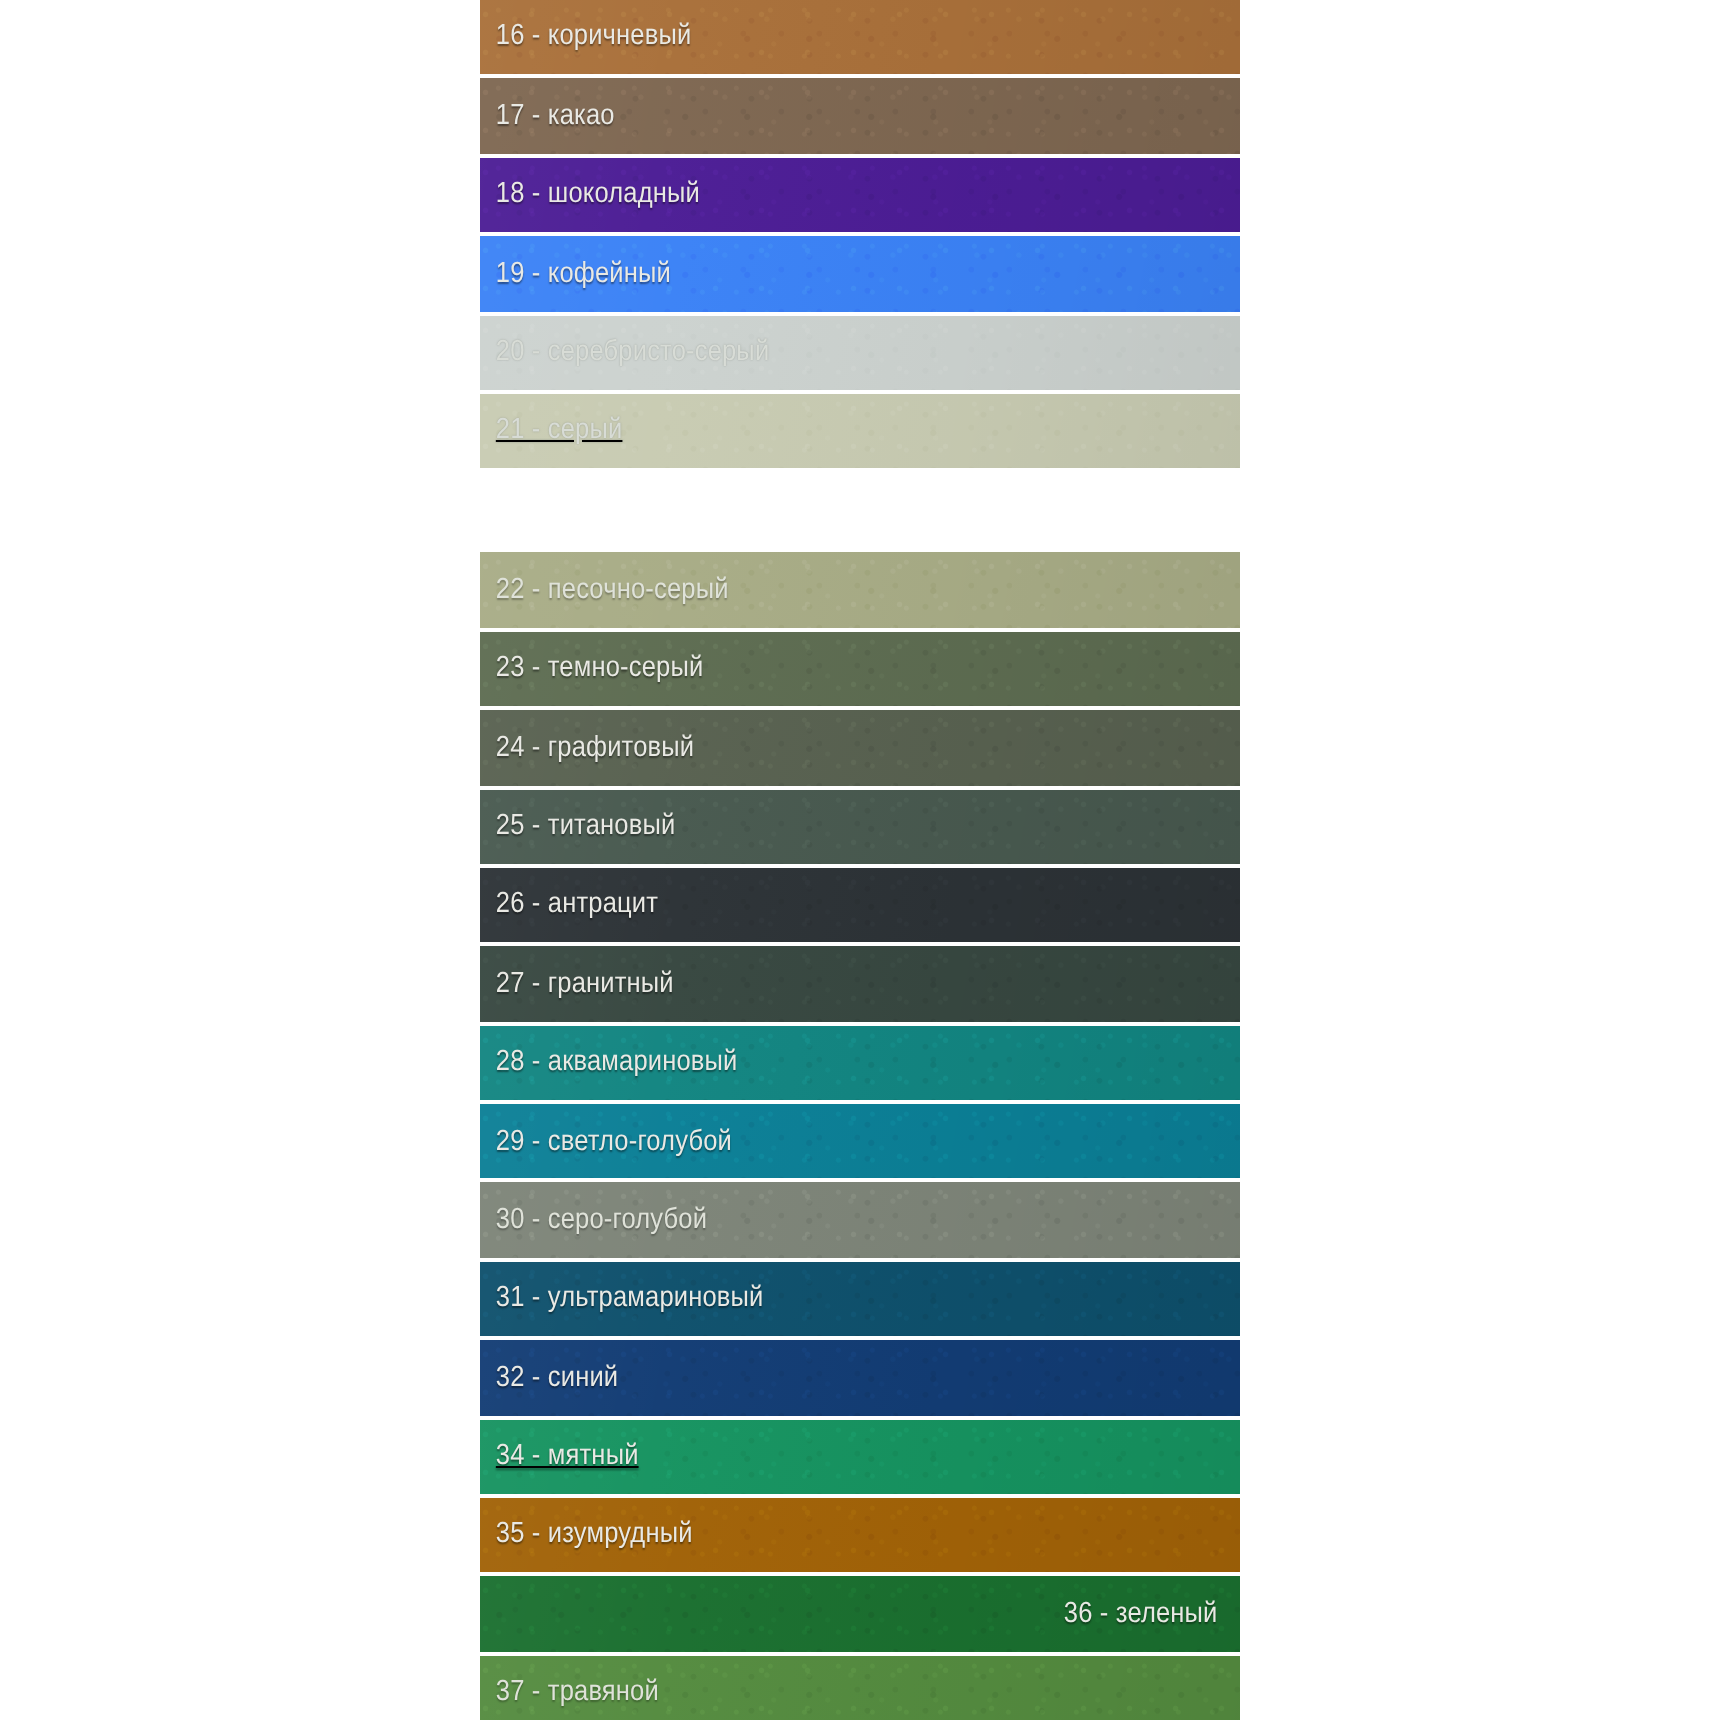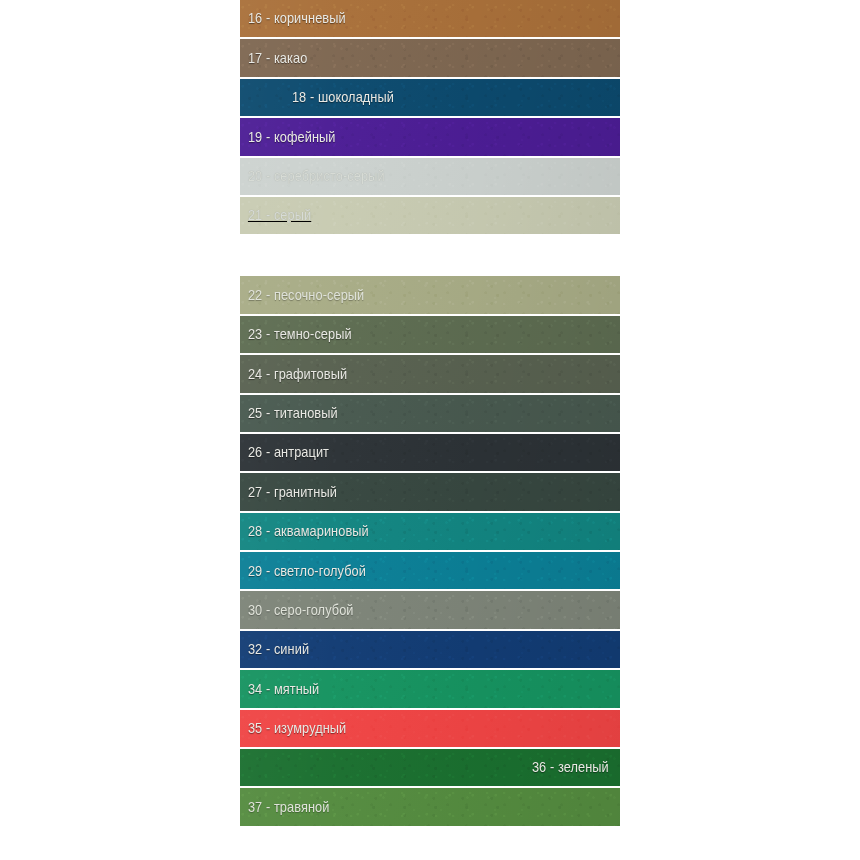--- a/index.html
+++ b/index.html
@@ -100,24 +100,24 @@
 
 <div id="palette-sheet">
   <div id="swatch-column">
 
   <div class="swatch-row" style="background: rgb(169, 112, 58);">
         <span class="swatch-label on-dark">16 - коричневый</span>
       </div>
       <div class="swatch-row" style="background: rgb(126, 103, 81);">
         <span class="swatch-label on-dark">17 - какао</span>
       </div>
-      <div class="swatch-row" style="background: #0c4a6e; padding-left: 44px;">
+      <div class="swatch-row" style="background: #4c1d95;">
         <span class="swatch-label on-dark">18 - шоколадный</span>
       </div>
-      <div class="swatch-row" style="background: #4c1d95;">
+      <div class="swatch-row" style="background: #3b82f6;">
         <span class="swatch-label on-dark">19 - кофейный</span>
       </div>
       <div class="swatch-row" style="background: rgb(204, 210, 207);">
         <span class="swatch-label on-light">20 - серебристо-серый</span>
       </div>
       <div class="swatch-row" style="background: rgb(200, 203, 178); text-decoration: underline;">
         <span class="swatch-label on-light">21 - серый</span>
       </div>
       <div class="swatch-row" style="background: rgb(168, 172, 134); margin-top: 40px;">
         <span class="swatch-label on-mid">22 - песочно-серый</span>
@@ -139,27 +139,30 @@
       </div>
       <div class="swatch-row" style="background: rgb(18, 133, 129);">
         <span class="swatch-label on-dark">28 - аквамариновый</span>
       </div>
       <div class="swatch-row" style="background: rgb(11, 127, 150);">
         <span class="swatch-label on-dark">29 - светло-голубой</span>
       </div>
       <div class="swatch-row" style="background: rgb(125, 132, 120);">
         <span class="swatch-label on-mid">30 - серо-голубой</span>
       </div>
+      <div class="swatch-row" style="background: rgb(14, 80, 108);">
+        <span class="swatch-label on-dark">31 - ультрамариновый</span>
+      </div>
       <div class="swatch-row" style="background: rgb(18, 60, 116);">
         <span class="swatch-label on-dark">32 - синий</span>
       </div>
-      <div class="swatch-row" style="background: rgb(22, 147, 96);">
+      <div class="swatch-row" style="background: rgb(22, 147, 96); text-decoration: underline;">
         <span class="swatch-label on-dark">34 - мятный</span>
       </div>
-      <div class="swatch-row" style="background: #ef4444;">
+      <div class="swatch-row" style="background: #a16207;">
         <span class="swatch-label on-dark">35 - изумрудный</span>
       </div>
       <div class="swatch-row" style="background: rgb(26, 111, 47); justify-content: flex-end;">
         <span class="swatch-label on-dark">36 - зеленый</span>
       </div>
       <div class="swatch-row" style="background: rgb(84, 139, 63);">
         <span class="swatch-label on-mid">37 - травяной</span>
       </div>
     </div>
 </div>

